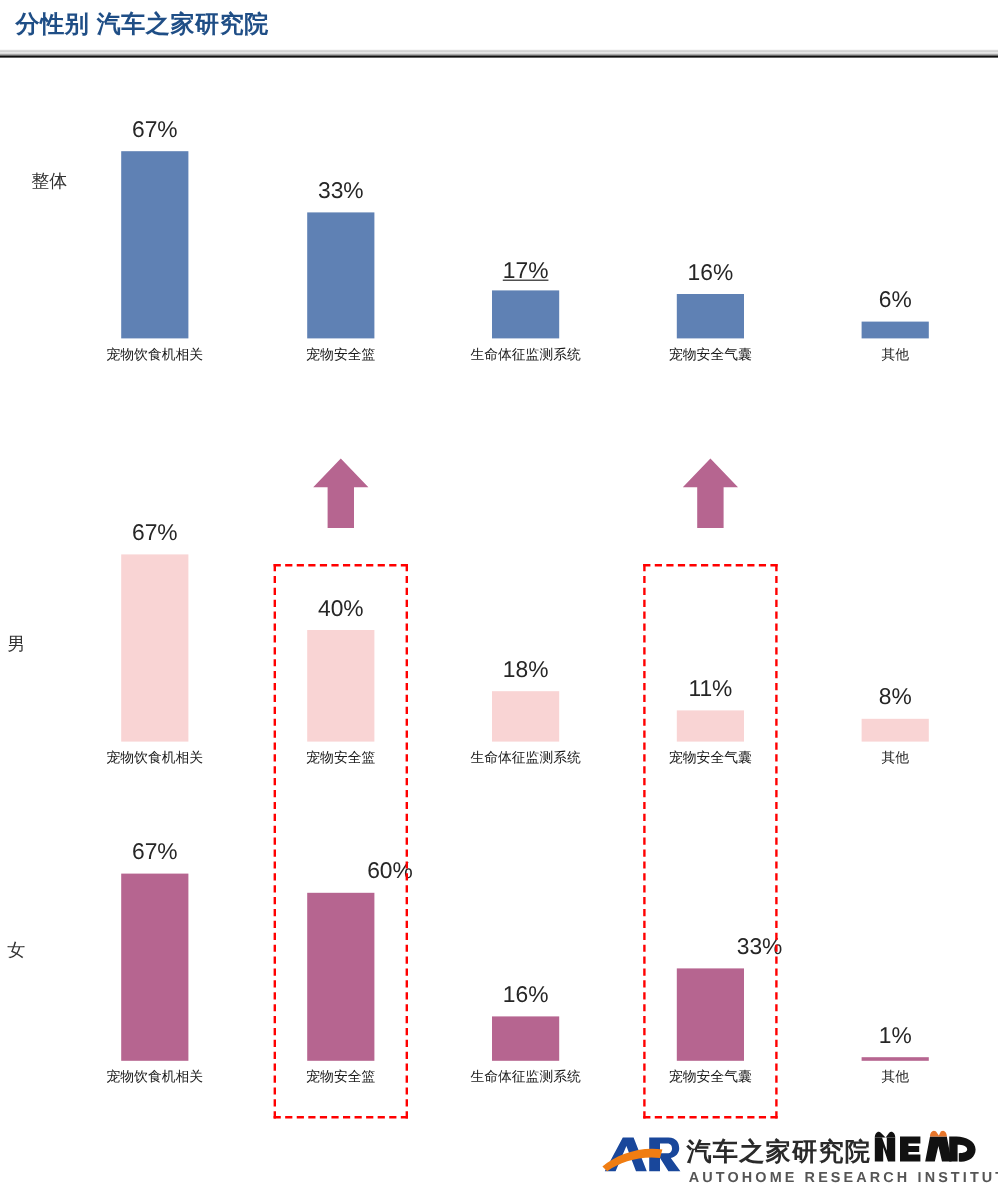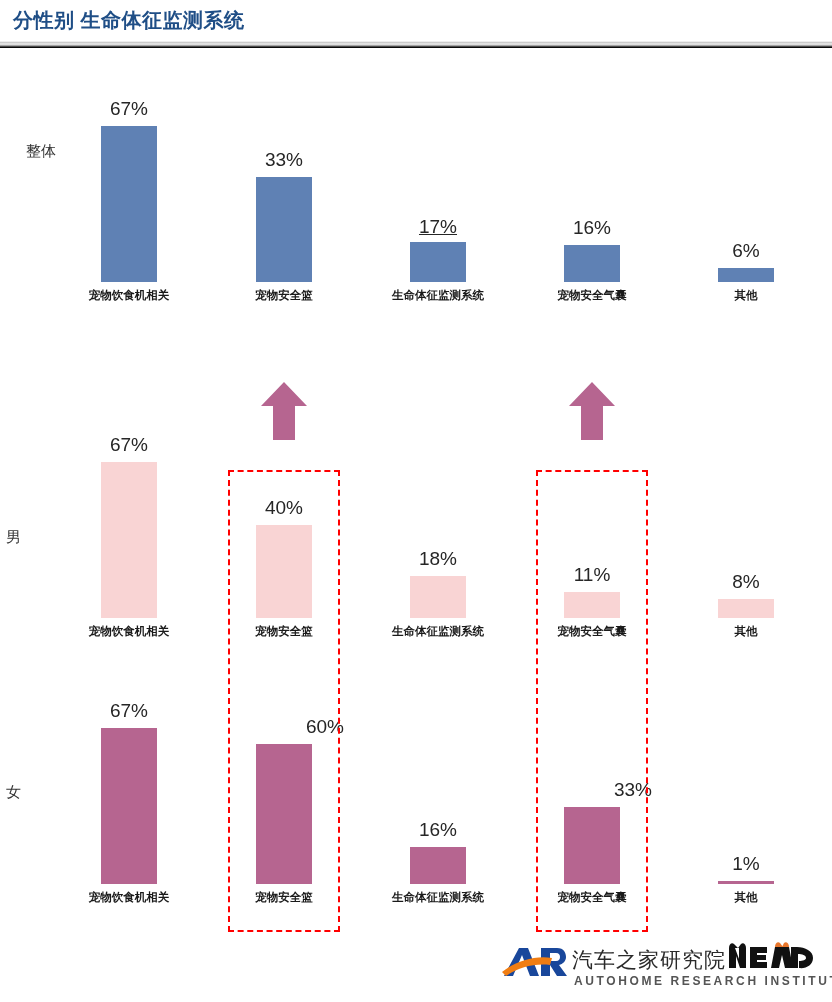--- a/index.html
+++ b/index.html
@@ -26,50 +26,50 @@
     position:absolute;left:6px;
     font-size:15px;color:#333333;white-space:nowrap;
   }
   .bar{position:absolute;}
   .val{
     position:absolute;text-align:center;
     font-size:19px;color:#262626;white-space:nowrap;
   }
   .cat{
     position:absolute;text-align:center;
-    font-size:11.5px;font-weight:bold;color:#1a1a1a;white-space:nowrap;
+    font-size:11.5px;font-weight:normal;color:#1a1a1a;white-space:nowrap;
   }
   .redbox{
     position:absolute;border:2px dashed #ff0000;
     border-style:dashed;
     background:transparent;pointer-events:none;
   }
   .arrow{position:absolute;}
   
   .footer{position:absolute;left:0;top:936px;width:832px;height:66px;}
   .logo-ar{position:absolute;left:500px;top:6px;width:215px;height:52px;}
   .ar-cn{
     position:absolute;left:72px;top:4px;
-    font-size:21px;font-weight:normal;color:#2a2a2a;letter-spacing:1px;white-space:nowrap;text-align:right;
+    font-size:21px;font-weight:bold;color:#2a2a2a;letter-spacing:1px;white-space:nowrap;text-align:right;
   }
   .ar-en{
     position:absolute;left:74px;top:32px;
     font-size:12px;color:#555555;letter-spacing:2.6px;white-space:nowrap;font-weight:bold;
   }
   .logo-meng{position:absolute;left:727px;top:6px;width:92px;height:52px;}
   .meng-cn{
     position:absolute;left:0;top:33px;width:92px;text-align:center;
     font-size:10px;font-weight:bold;color:#111111;letter-spacing:1px;white-space:nowrap;margin-top:28px;
   }
 </style>
 </head>
 <body>
 
 <div class="header">
-  <div class="title">分性别 生命体征监测系统</div>
+  <div class="title">分性别 汽车之家研究院</div>
   <div class="rule"></div>
 </div>
 
 <div class="chart" id="chart-root">
     <div class="rowlabel" style="top: 86px; margin-left: 20px;">整体</div>
     <div class="rowlabel" style="top: 472px;">男</div>
     <div class="rowlabel" style="top: 727px;">女</div>
     <div class="bar" style="left: 101px; width: 56px; height: 156px; top: 70px; background: rgb(95, 129, 180);"></div>
     <div class="val" style="left: 69px; width: 120px; top: 42px;">67%</div>
     <div class="cat" style="left: 57px; width: 144px; top: 232px;">宠物饮食机相关</div>

